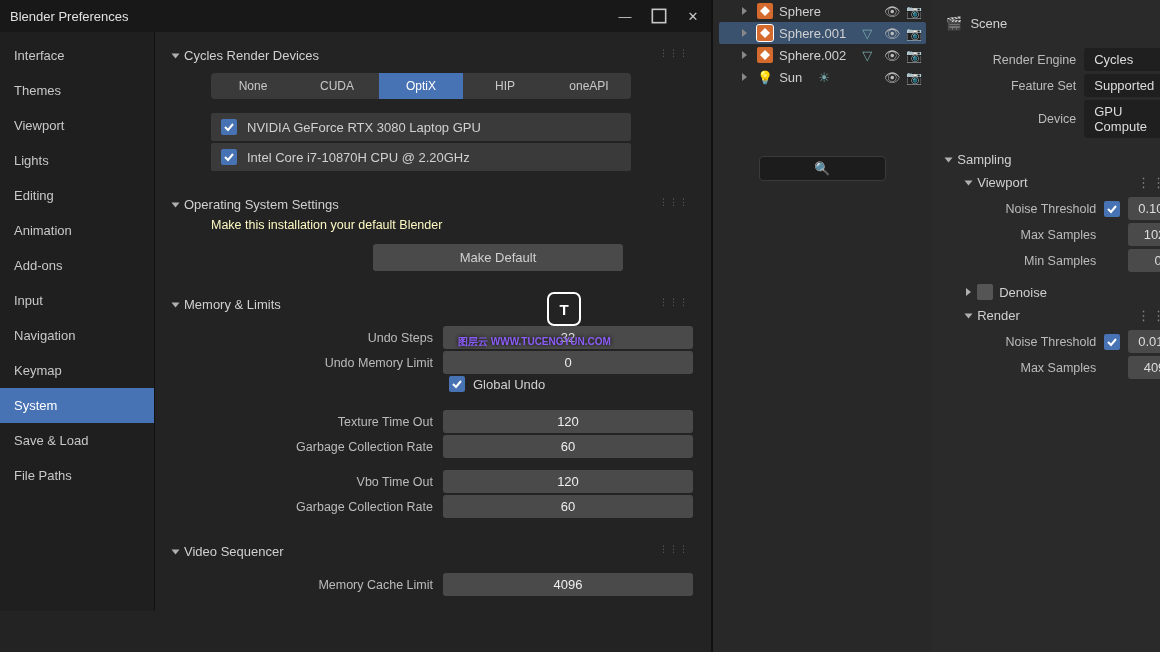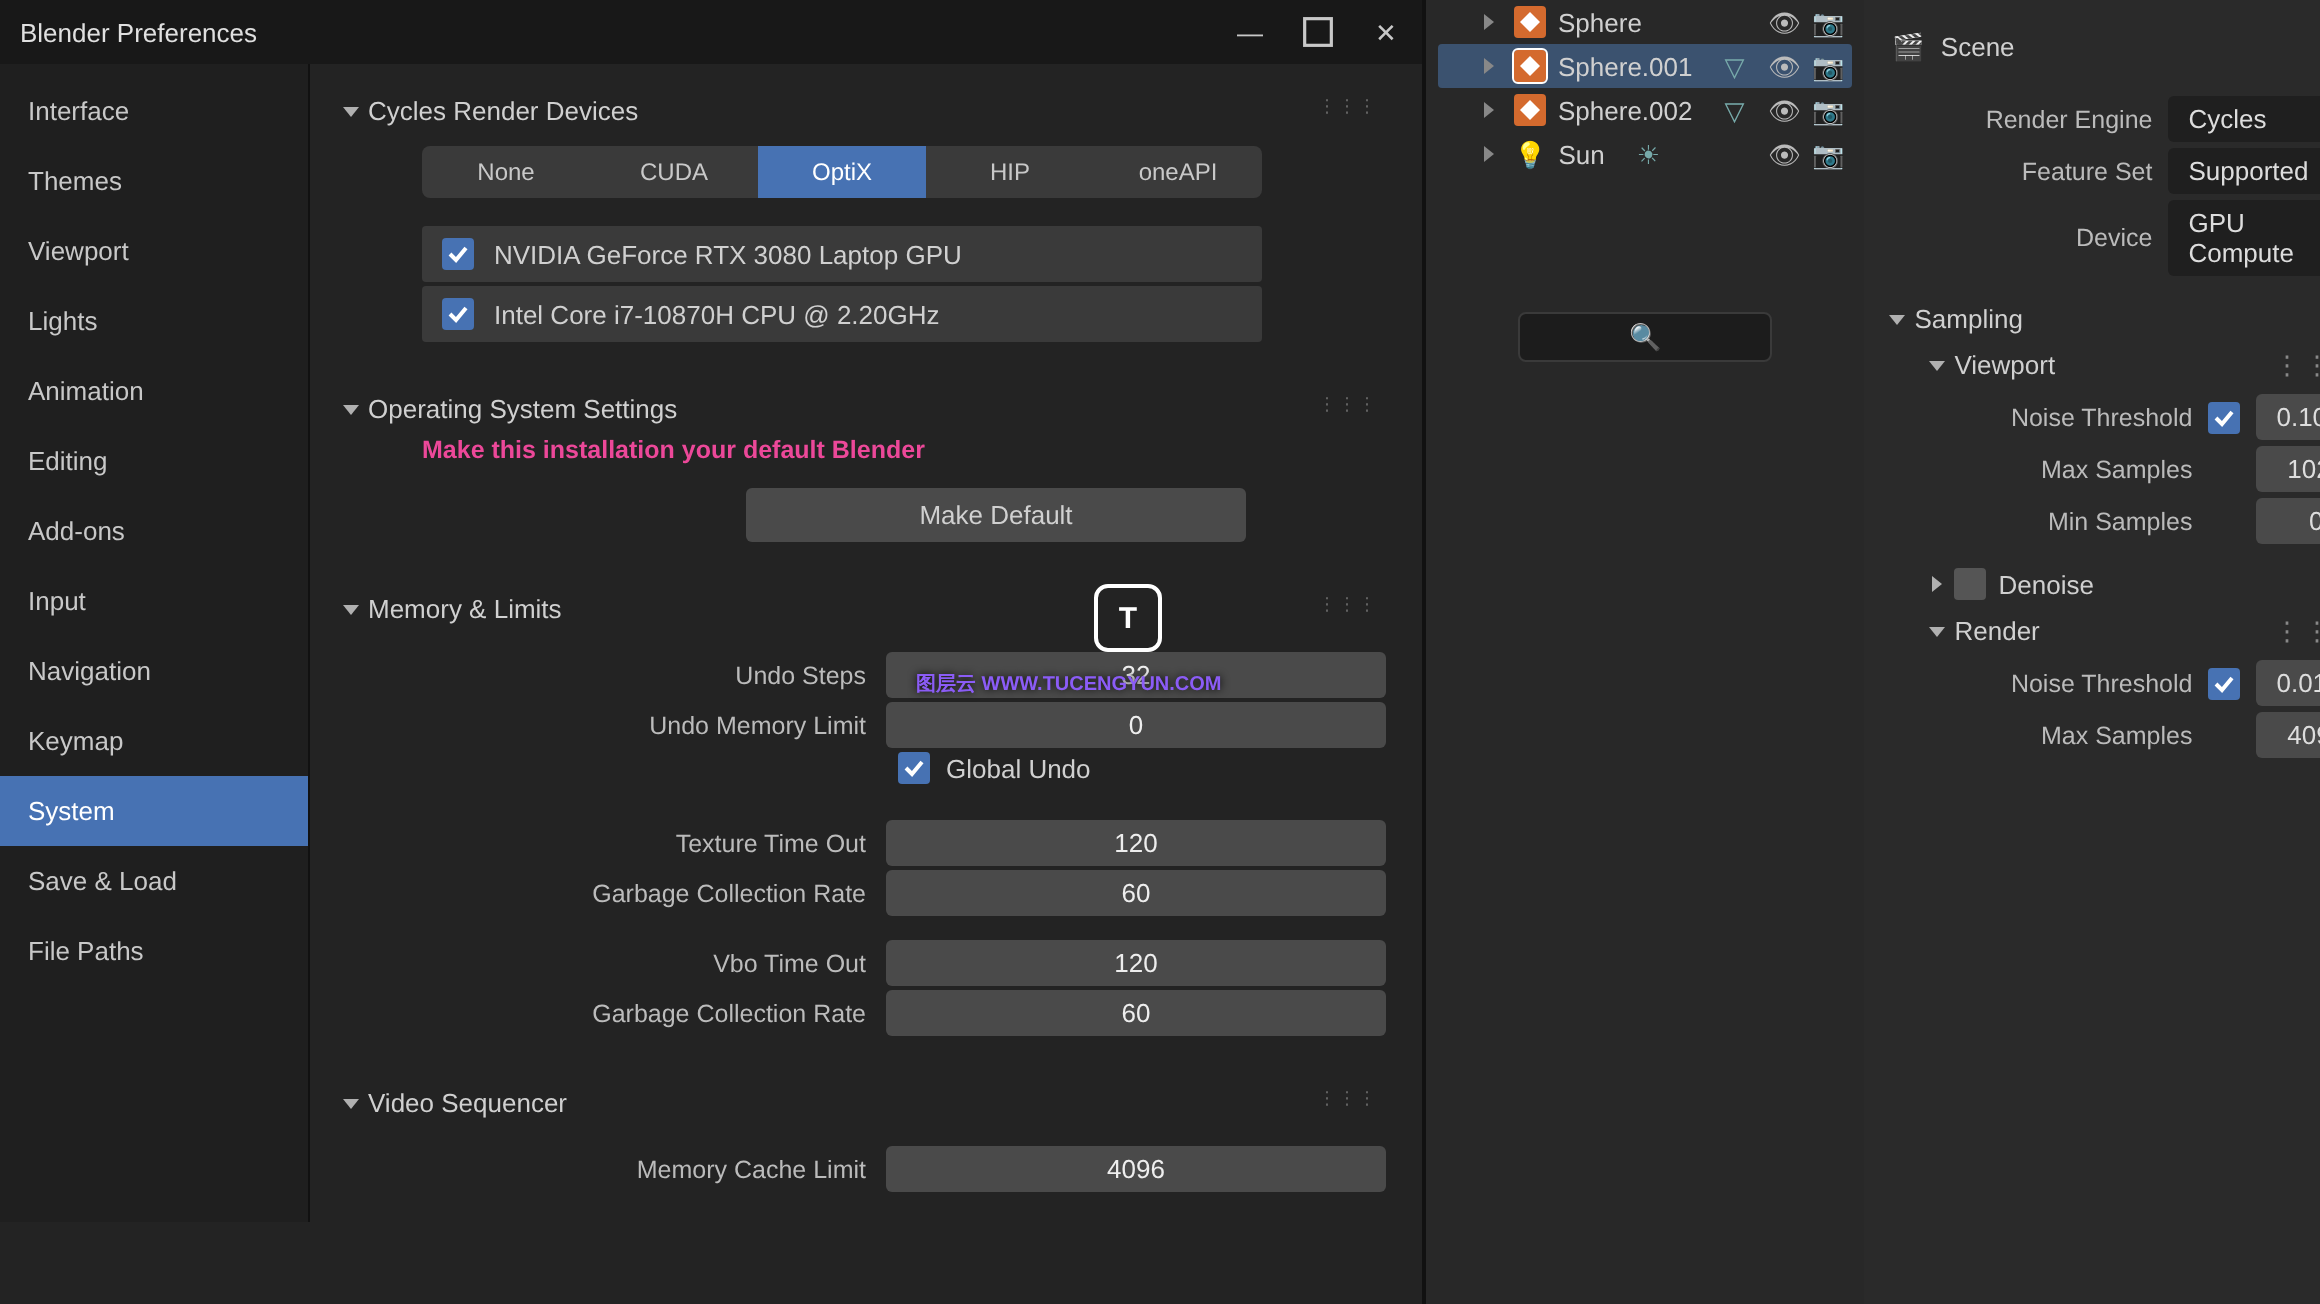--- a/index.html
+++ b/index.html
@@ -20,21 +20,21 @@
 .chev { display: inline-block; width: 0; height: 0; border-left: 5px solid #b0b0b0; border-top: 4px solid transparent; border-bottom: 4px solid transparent; transform: rotate(90deg); }
 .chev.right { transform: rotate(0deg); }
 .section-body { padding: 8px 0 0 30px; }
 .tabs-row { display: flex; gap: 0; margin: 6px 0 14px 38px; width: 420px; border-radius: 4px; overflow: hidden; }
 .tabs-row .tab { flex: 1; text-align: center; padding: 6px 0; background: #3a3a3a; color: #c8c8c8; cursor: pointer; font-size: 12px; }
 .tabs-row .tab.active { background: #4772b3; color: #fff; }
 .device-row { display: flex; align-items: center; gap: 10px; background: #3a3a3a; padding: 6px 10px; margin: 2px 0 2px 38px; width: 420px; border-radius: 2px; }
 .chk { width: 16px; height: 16px; background: #4772b3; border-radius: 2px; display: flex; align-items: center; justify-content: center; flex-shrink: 0; }
 .chk.off { background: #555; }
 .chk svg { width: 12px; height: 12px; }
-.subtext { color: #ec4899; margin-left: 38px; padding: 2px 0 8px; font-size: 12.5px; font-weight: bold; }
+.subtext { color: #fef9c3; margin-left: 38px; padding: 2px 0 8px; font-size: 12.5px; }
 .centered-btn { display: block; width: 250px; margin: 4px auto 0 200px; text-align: center; padding: 6px 0; background: #4a4a4a; border-radius: 3px; cursor: pointer; }
 .field-row { display: flex; align-items: center; gap: 10px; margin: 2px 0; }
 .field-label { width: 230px; text-align: right; color: #bbb; font-size: 12.5px; }
 .field-value { width: 250px; text-align: center; padding: 4px 0; background: #4a4a4a; border-radius: 3px; color: #eee; }
 .field-chk-row { display: flex; align-items: center; gap: 8px; margin: 2px 0 8px 246px; }
 
 
 .right-panel { flex: 1; background: #2a2a2a; display: flex; border-left: 2px solid #111; }
 .outliner { background: #282828; padding: 0 6px 6px 6px; }
 .out-row { display: flex; align-items: center; padding: 3px 4px; gap: 6px; border-radius: 2px; }
@@ -75,22 +75,22 @@
         </span>
       <span>✕</span>
     </div>
   </div>
   <div class="prefs-body">
     <div class="prefs-sidebar">
       <div class="prefs-tab">Interface</div>
       <div class="prefs-tab">Themes</div>
       <div class="prefs-tab">Viewport</div>
       <div class="prefs-tab">Lights</div>
+      <div class="prefs-tab">Editing</div>
       <div class="prefs-tab">Animation</div>
-      <div class="prefs-tab">Editing</div>
       <div class="prefs-tab">Add-ons</div>
       <div class="prefs-tab">Input</div>
       <div class="prefs-tab">Navigation</div>
       <div class="prefs-tab">Keymap</div>
       <div class="prefs-tab active">System</div>
       <div class="prefs-tab">Save &amp; Load</div>
       <div class="prefs-tab">File Paths</div>
     </div>
     <div class="prefs-content">
 

